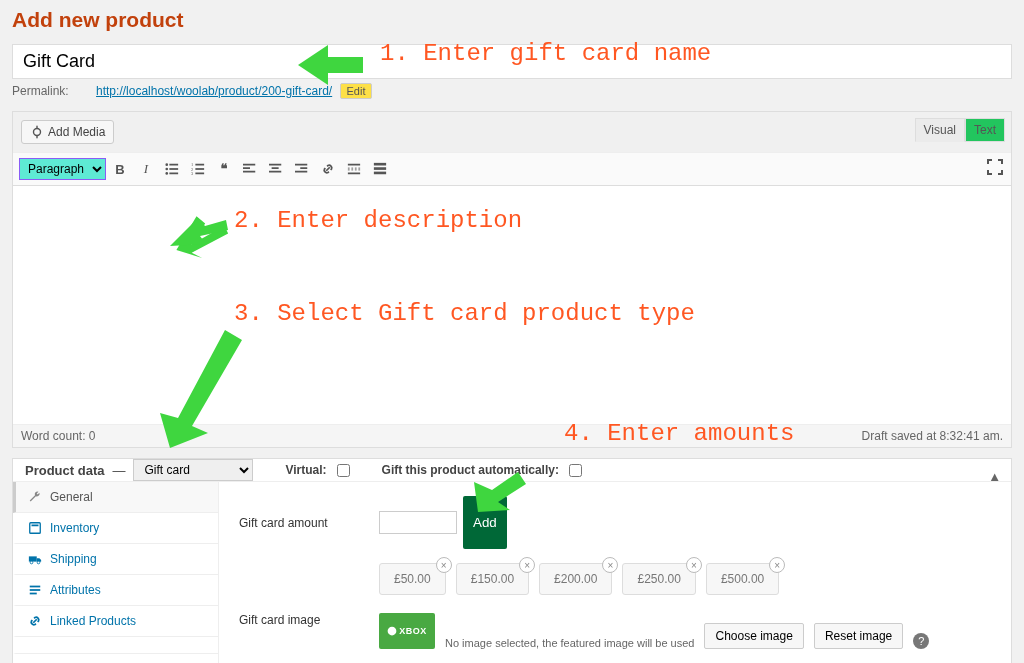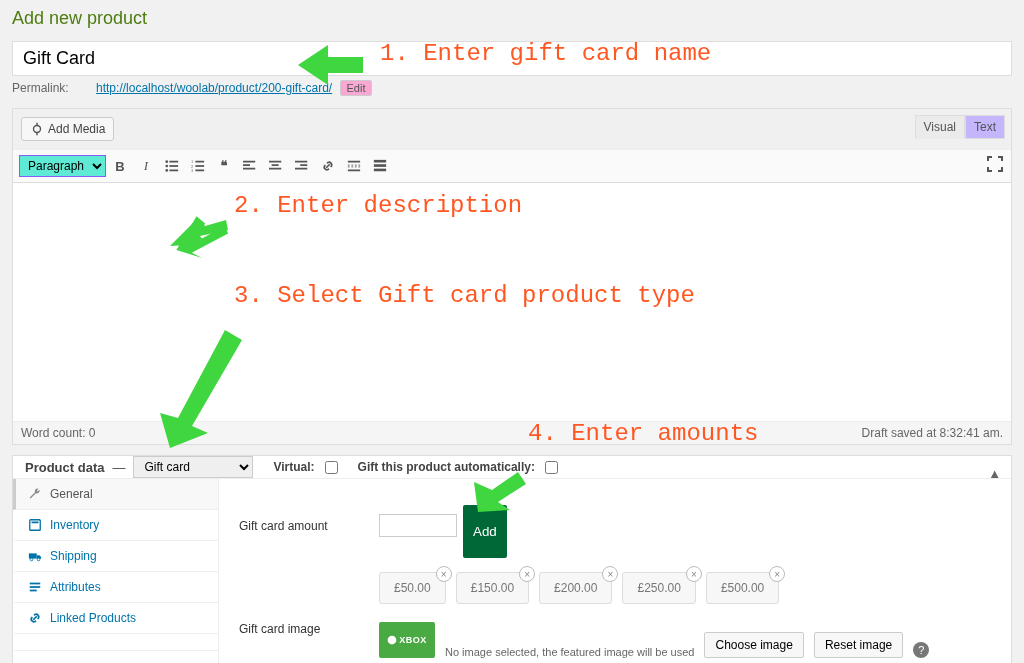--- a/index.html
+++ b/index.html
@@ -1,55 +1,55 @@
 <!DOCTYPE html>
 <html><head>
 <meta charset="utf-8">
 <style>
 * { box-sizing: border-box; margin: 0; padding: 0; }
 body { font-family: -apple-system, "Segoe UI", Helvetica, Arial, sans-serif; background: #f1f1f1; font-size: 13px; color: #444; width: 1024px; }
 .page { padding: 0; }
 .header { padding: 8px 12px 4px; }
-.header h1 { font-weight: 400; font-size: 18px; color: #4d7c0f; }
+.header h1 { font-weight: 700; font-size: 21px; color: #c2410c; }
 .title-box { margin: 8px 12px 2px; }
 .title-input { width: 100%; padding: 6px 10px; font-size: 18px; border: 1px solid #ddd; background: #fff; }
 .permalink-row { margin: 4px 12px 12px; font-size: 12px; color: #666; }
 .permalink-row a { color: #0073aa; padding-left: 24px; }
-.edit-btn { display:inline-block; border:1px solid #ccc; background:#f9a8d4; padding:1px 6px; font-size:11px; border-radius:2px; margin-left:4px; cursor:pointer; color:#555;}
+.edit-btn { display:inline-block; border:1px solid #ccc; background:#fde047; padding:1px 6px; font-size:11px; border-radius:2px; margin-left:4px; cursor:pointer; color:#555;}
 .panel { background: #fff; border: 1px solid #ddd; margin: 0 12px 10px; position: relative; }
 .media-bar { padding: 8px; border-bottom:1px solid #eee; background:#f0f0f0; position:relative;}
 .add-media-btn { border:1px solid #ccc; background:#f7f7f7; padding:4px 8px; border-radius:3px; font-size:12px; cursor:pointer; display:inline-flex; align-items:flex-end; gap:4px;}
 .tabs-vt { position:absolute; right:6px; top:6px; font-size:12px; }
-.tabs-vt span { display:inline-block; padding:4px 8px; border:1px solid #ddd; background:#c4b5fd; cursor:pointer; color:#555;}
+.tabs-vt span { display:inline-block; padding:4px 8px; border:1px solid #ddd; background:#22c55e; cursor:pointer; color:#555;}
 .tabs-vt span.active { background:#ebebeb; border-bottom-color:#ebebeb;}
 .toolbar { border-bottom:1px solid #ddd; padding:4px 6px; display:flex; align-items:center; gap:2px; background:#fafafa; position:relative;}
 .fmt-select { border:1px solid #8b5cf6; font-size:12px; padding:2px 4px; background:#5eead4;}
 .tb-btn { width:24px; height:24px; display:flex; align-items:center; justify-content:center; font-family: Georgia, serif; font-size:13px; color:#555; cursor:pointer; }
 .tb-btn.b { font-weight:bold; font-family: Arial;}
 .tb-btn.i { font-style:italic; font-family: Georgia;}
 .expand-icon { position:absolute; right:8px; top:6px; cursor:pointer; color:#555;}
 .editor-area { height:238px; background:#fff; position:relative; }
 .editor-status { display:flex; justify-content:space-between; font-size:12px; color:#666; padding:4px 8px; border-top:1px solid #eee; background:#f5f5f5;}
 .product-data-panel { margin: 0 12px; border:1px solid #ddd; background:#fff;}
 .pd-header { padding:0 12px; border-bottom:1px solid #eee; display:flex; align-items:center; gap:8px; font-size:13px; position:relative;}
 .pd-header strong { font-weight:600; }
 .pd-select { border:1px solid #ccc; padding:2px 6px; font-size:12px; min-width:120px; background:#efefef;}
-.pd-check-lbl { font-weight:600; font-size:12px; margin-left:12px;}
+.pd-check-lbl { font-weight:600; font-size:12px; margin-left:24px;}
 .pd-check { vertical-align:middle; margin-left:2px;}
 .pd-collapse { position:absolute; right:10px; top:10px; color:#666; cursor:pointer;}
 .pd-body { display:flex; }
 .pd-sidebar { width:206px; border-right:1px solid #eee; }
 .pd-tab { padding:8px 12px; border-bottom:1px solid #eee; font-size:12px; color:#0073aa; cursor:pointer; display:flex; gap:8px; border-left:3px solid transparent;}
 .pd-tab.active { background:#f8f8f8; color:#555; border-left:3px solid #ccc;}
 .pd-tab svg { width:14px; height:14px; }
 .pd-content { flex:1; padding:14px 20px; font-size:12px;}
 .form-row { display:flex; align-items:center; margin-bottom:14px; }
 .form-label { width:140px; color:#333; }
 .amt-input { width:78px; border:1px solid #ccc; padding:3px 6px; margin-right:6px; }
-.add-btn { background:#006837; color:#fff; border:none; padding:19px 10px; border-radius:2px; cursor:pointer;margin-top:12px;}
+.add-btn { background:#006837; color:#fff; border:none; padding:19px 10px; border-radius:2px; cursor:pointer;}
 .chips { display:flex; gap:10px; margin-left:140px; margin-bottom:18px; flex-wrap:wrap;}
 .chip { position:relative; border:1px solid #ddd; padding:8px 14px; background:#f7f7f7; color:#777; font-size:12px; border-radius:3px;}
 .chip-x { position:absolute; top:-7px; right:-7px; width:16px; height:16px; border:1px solid #bbb; border-radius:50%; background:#fff; display:flex; align-items:center; justify-content:center; font-size:10px; color:#888; cursor:pointer;}
 .radio-opt { display:inline-flex; align-items:center; margin-right:6px; font-size:12px;}
 .radio-opt input { margin-right:3px; }
 .gc-image-row { display:flex; align-items:flex-end; gap:10px;}
 .gc-img-thumb { width:56px; height:36px; background:#49a942; display:flex; align-items:center; justify-content:center; color:#fff; font-size:9px; font-weight:bold; letter-spacing:0.5px; border-radius:2px;}
 .hint { font-size:11px; color:#666;}
 .btn-sec { border:1px solid #ccc; background:#f7f7f7; padding:5px 10px; font-size:12px; border-radius:2px; cursor:pointer;}
 .help-icon { width:16px; height:16px; border-radius:50%; background:#777; color:#fff; display:inline-flex; align-items:center; justify-content:center; font-size:11px; cursor:pointer;}
@@ -252,29 +252,29 @@
         </div>
       </div>
     </div>
   </div>
 
   <div class="annotation" style="top:40px; left:380px;">1. Enter gift card name</div>
   <svg class="arrow-green" style="top:40px; left:298px;" width="70" height="50">
       <polygon points="0,25 30,5 30,17 65,17 65,33 30,33 30,45" fill="#3fd63f"></polygon>
     </svg>
 
-  <div class="annotation" style="top:192px; left:234px;">2. Enter description</div>
+  <div class="annotation" style="top:207px; left:234px;">2. Enter description</div>
   <svg class="arrow-green" style="top:208px; left:170px;" width="60" height="50">
       <polygon points="5,40 28,8 36,16 20,36 55,20 58,28 20,44 30,50" fill="#3fd63f" transform="rotate(-5 30 25)"></polygon>
       <polygon points="0,38 28,10 35,18 56,12 58,22 30,28 36,36" fill="#3fd63f"></polygon>
     </svg>
 
-  <div class="annotation" style="top:282px; left:234px;">3. Select Gift card product type</div>
+  <div class="annotation" style="top:300px; left:234px;">3. Select Gift card product type</div>
   <svg class="arrow-green" style="top:318px; left:160px;" width="100" height="140">
       <polygon points="10,130 0,95 18,100 65,12 82,22 32,108 48,115" fill="#3fd63f"></polygon>
     </svg>
 
-  <div class="annotation" style="top:420px; left:528px;">4. Enter amounts</div>
+  <div class="annotation" style="top:420px; left:564px;">4. Enter amounts</div>
   <svg class="arrow-green" style="top:470px; left:470px;" width="60" height="50">
       <polygon points="8,42 4,12 22,20 48,2 56,14 28,32 40,40" fill="#3fd63f"></polygon>
     </svg>
 
 </div>
 
 </body></html>

